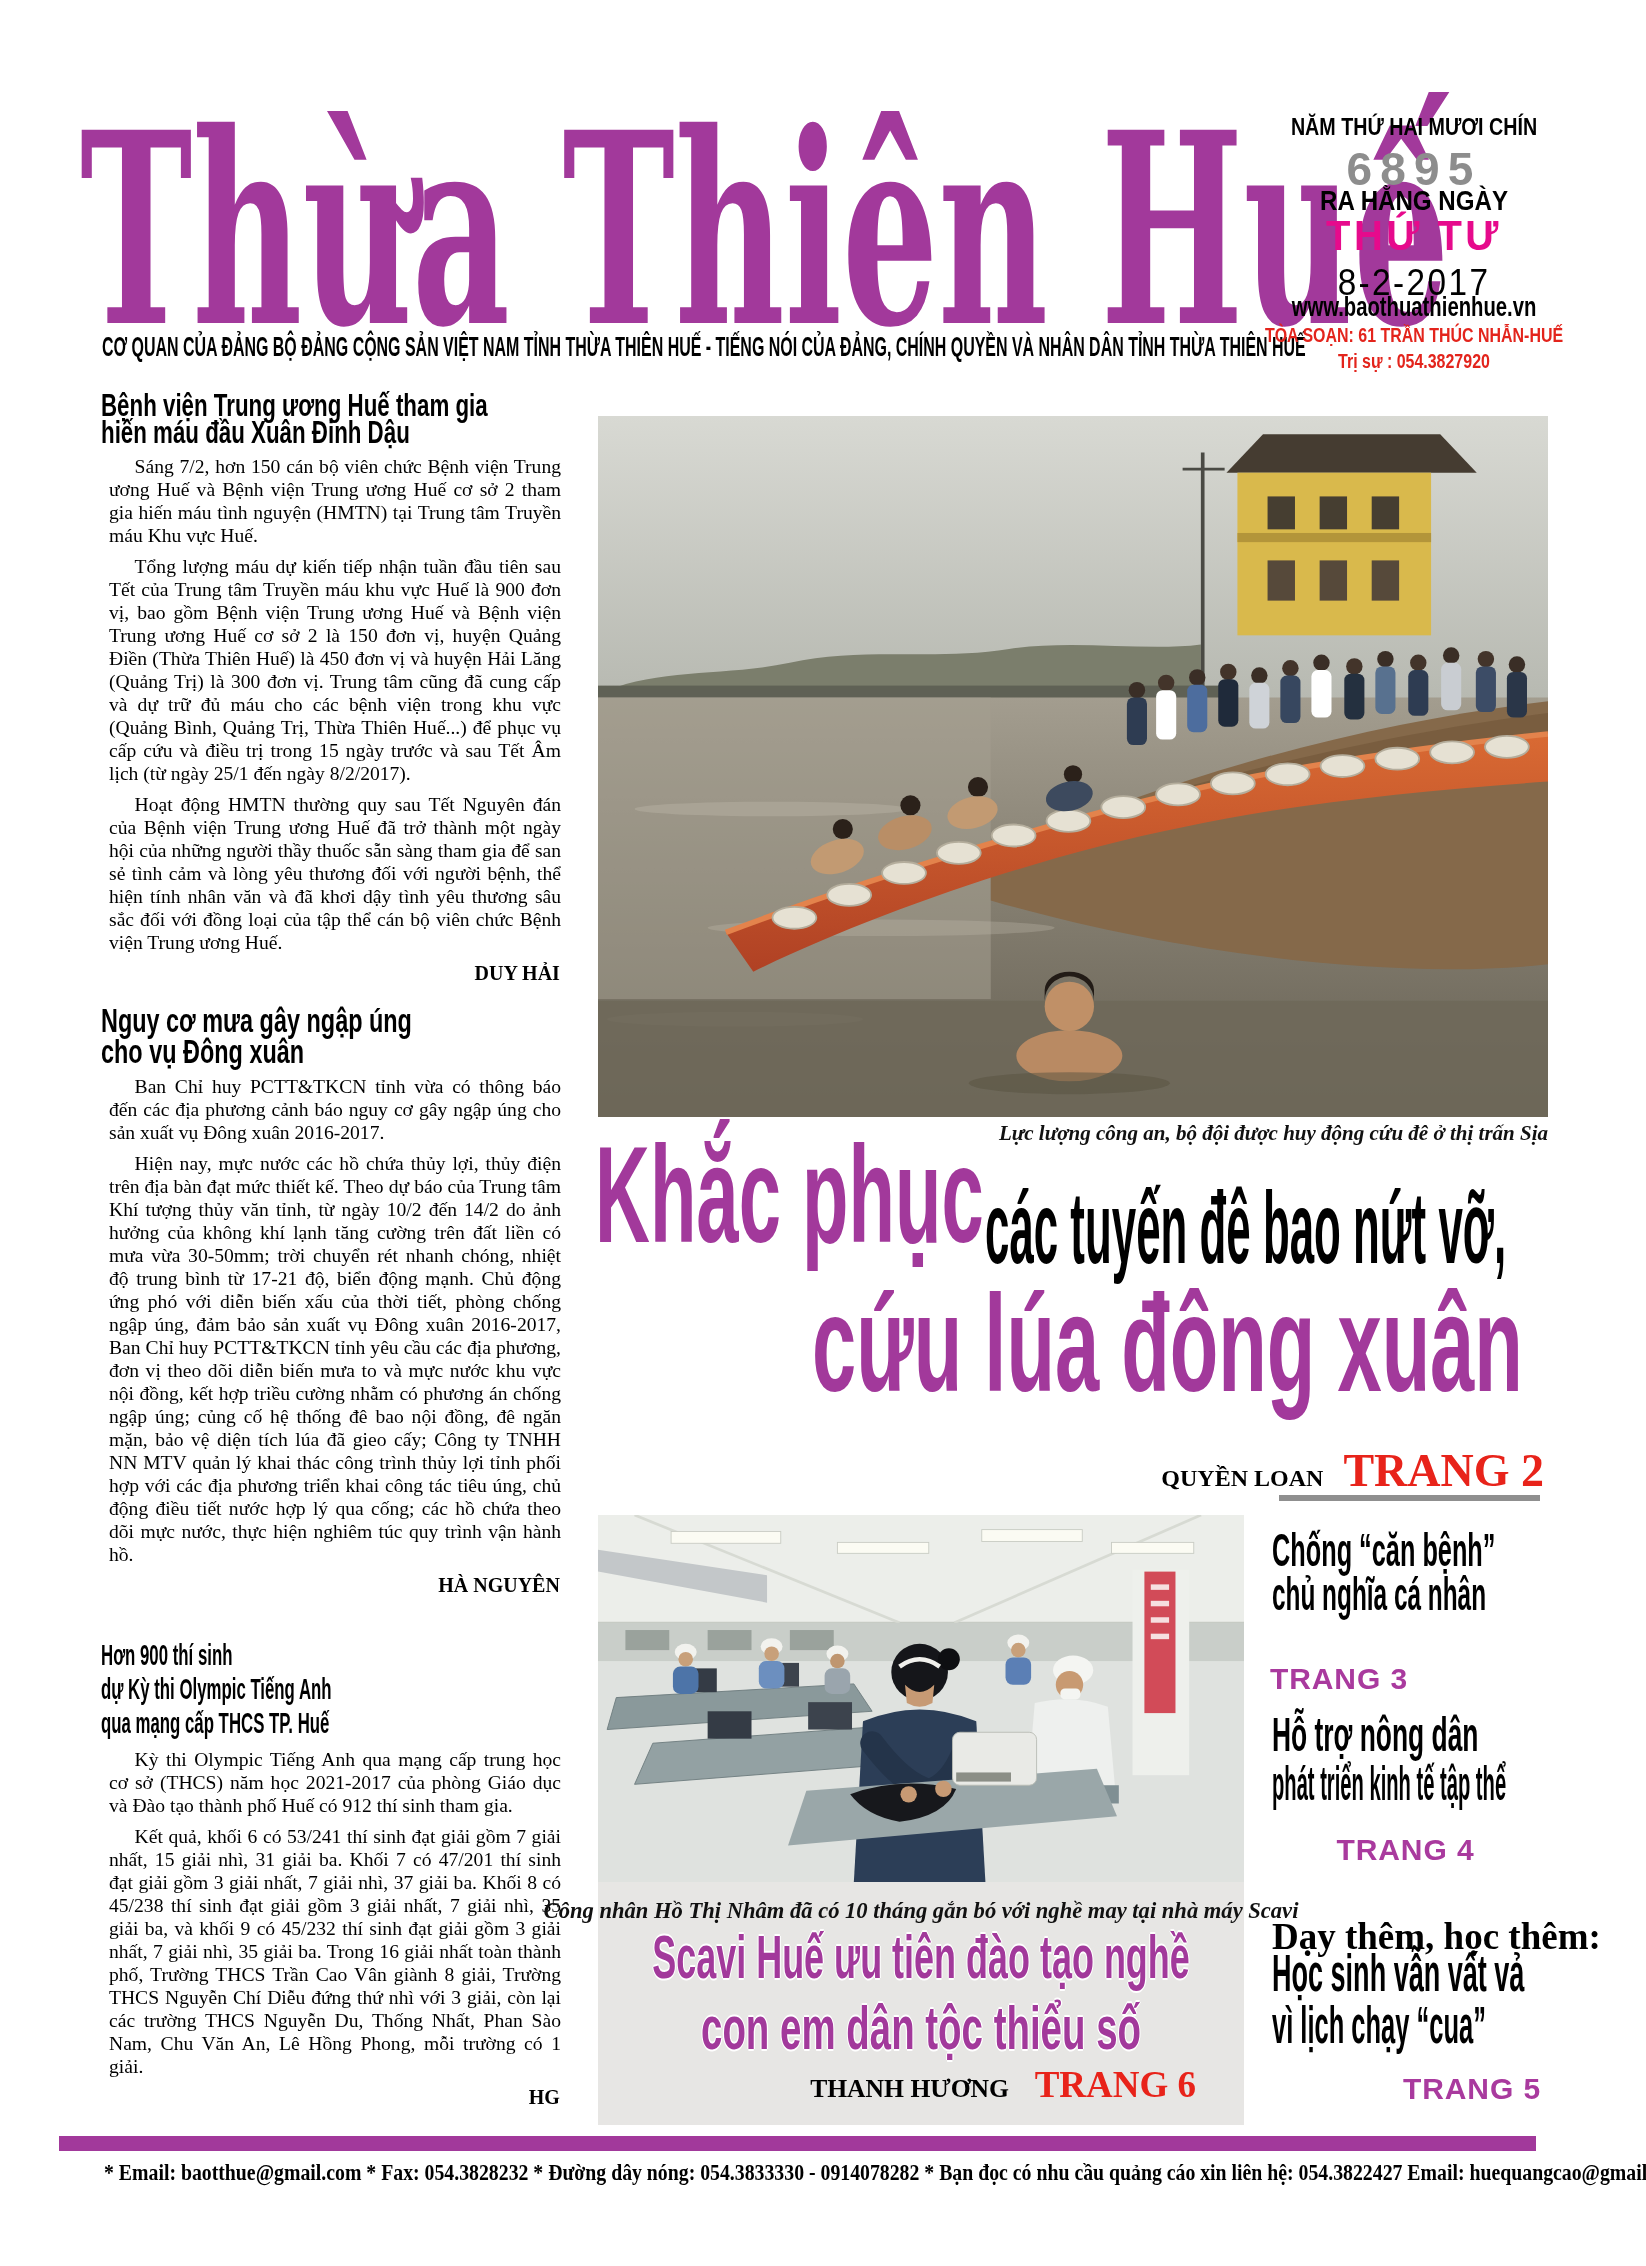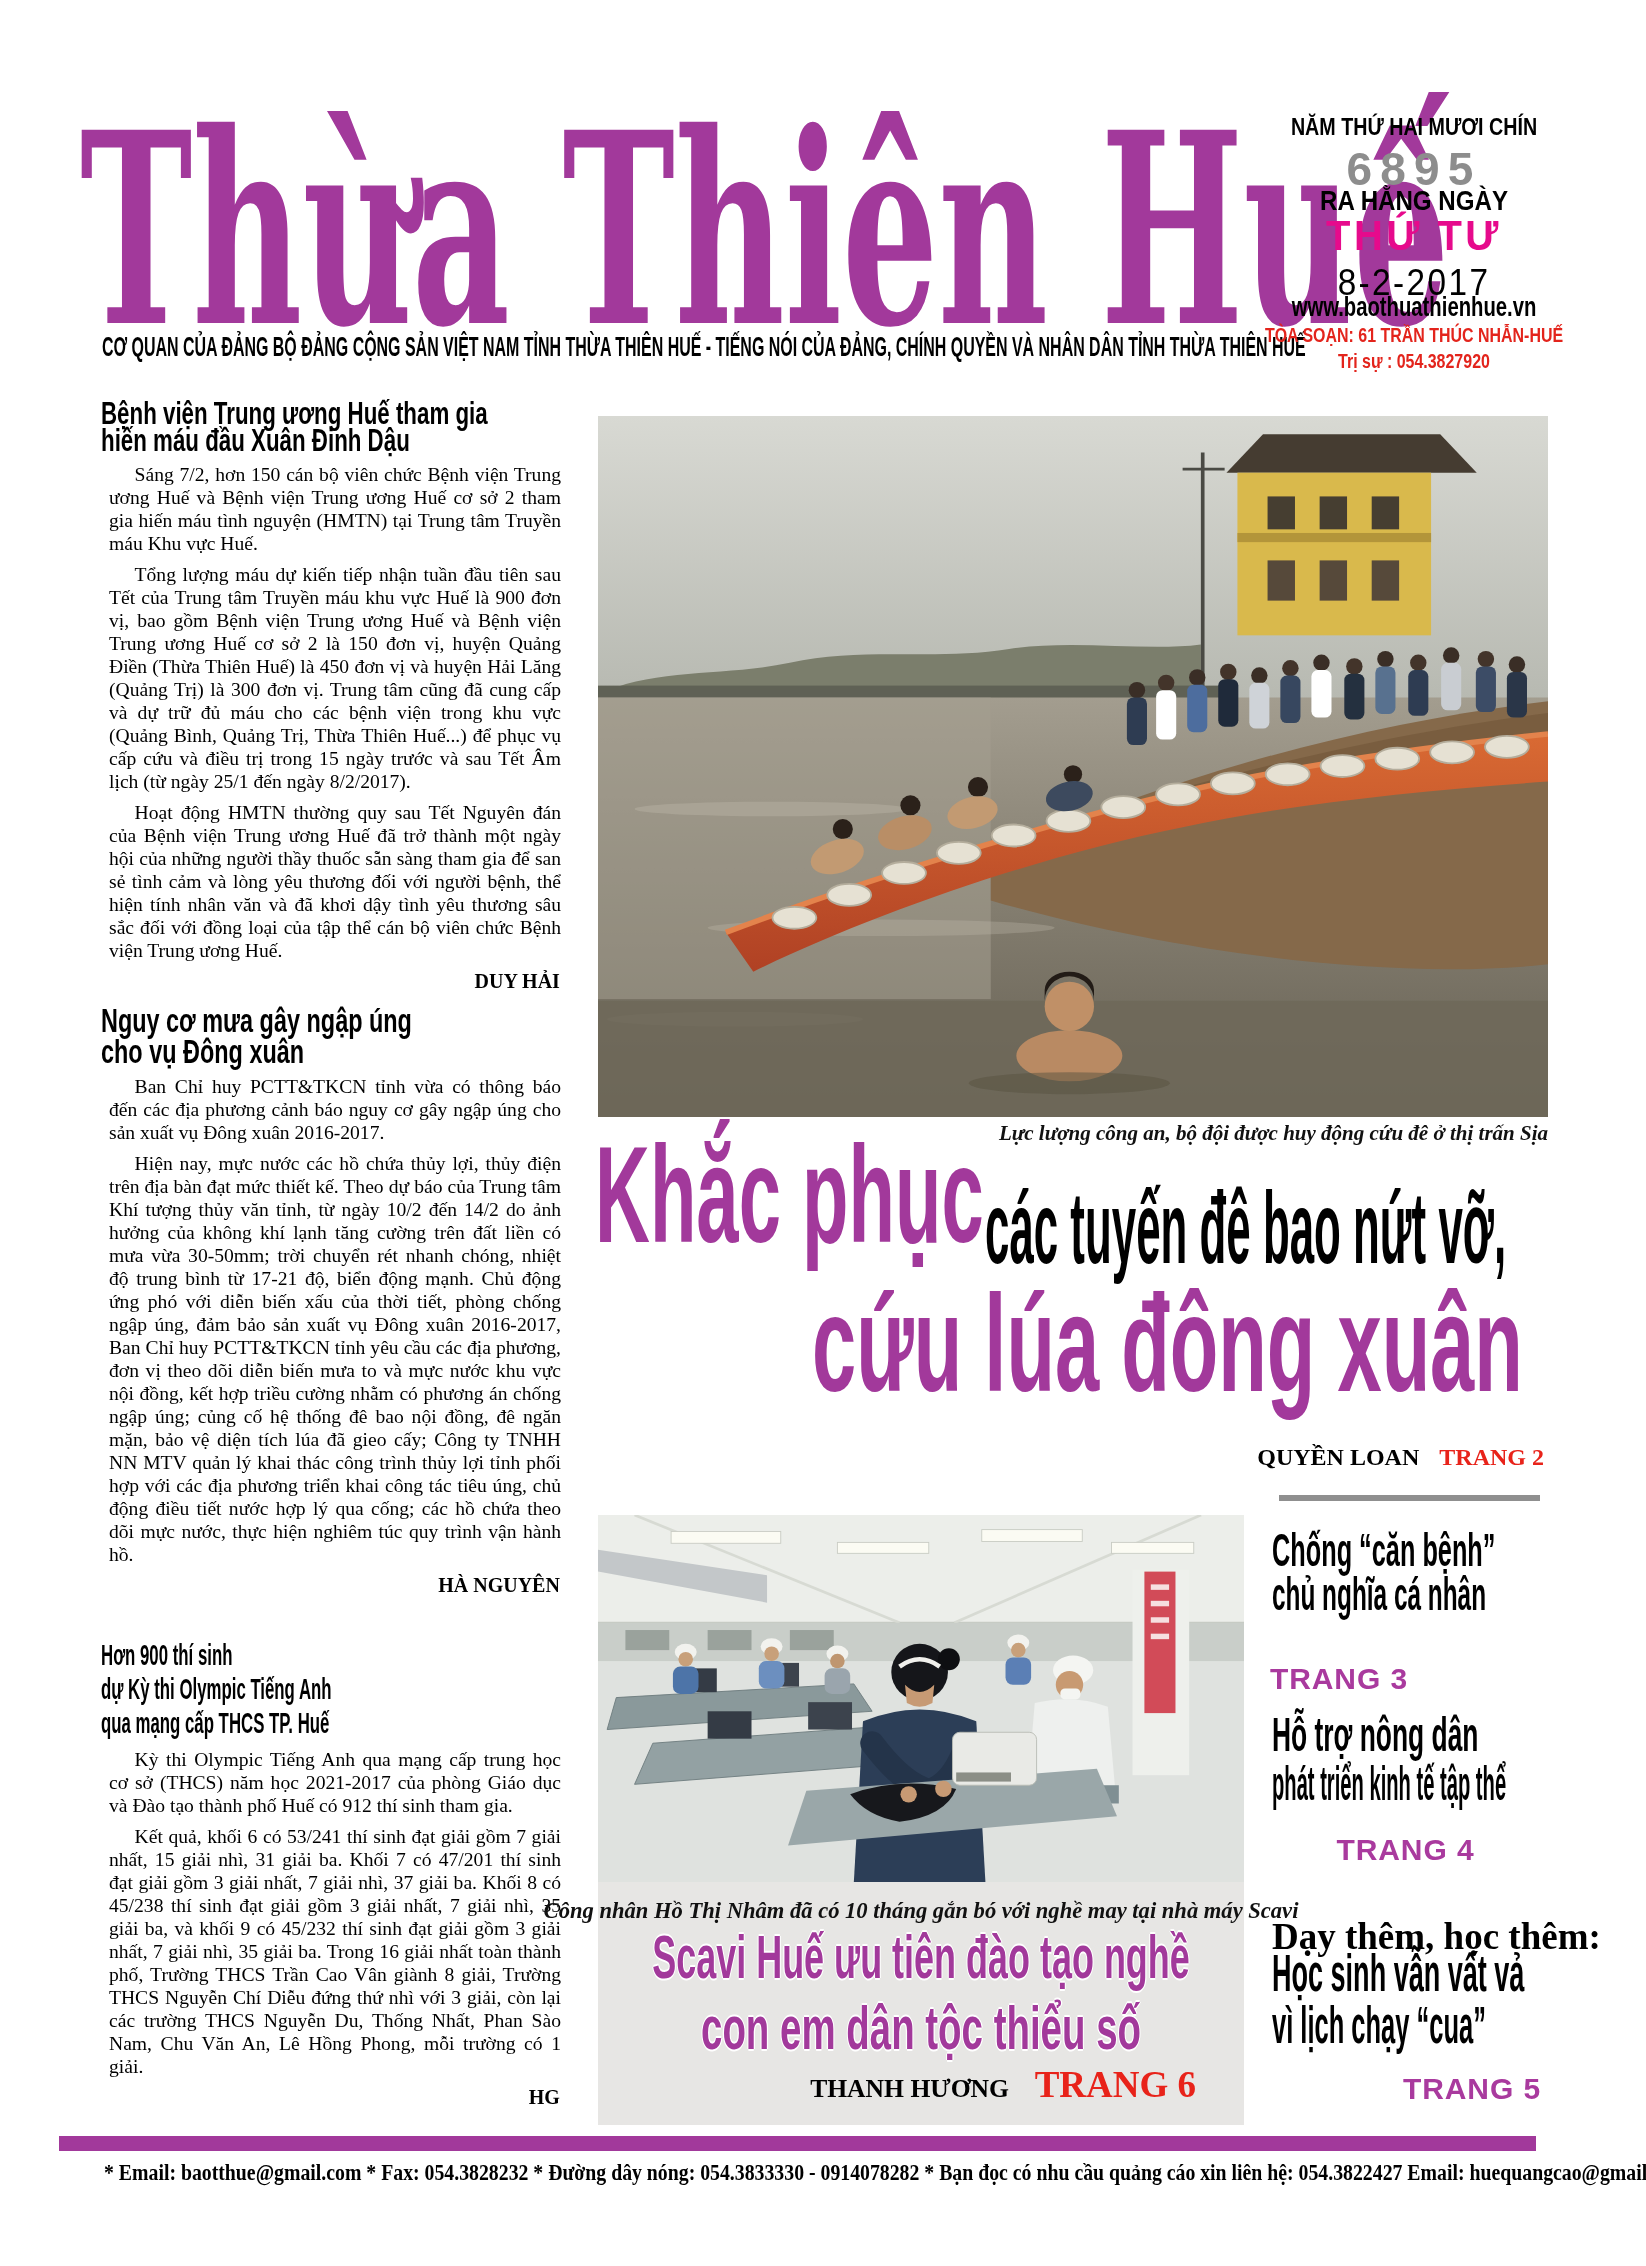--- a/index.html
+++ b/index.html
@@ -35,21 +35,21 @@
     <div class="cc sans b" style="left:1414px;top:113px;font-size:24px;transform:translateX(-50%) scaleX(0.82);">NĂM THỨ HAI MƯƠI CHÍN</div>
     <div class="cc sans b" style="left:1414px;top:142px;font-size:46px;color:#8D8D8D;letter-spacing:8.2px;transform:translateX(-50%) scaleX(1);">6895</div>
     <div class="cc sans b" style="left:1414px;top:185px;font-size:27.4px;transform:translateX(-50%) scaleX(0.88);">RA HẰNG NGÀY</div>
     <div class="cc sans b" style="left:1414px;top:212px;font-size:42px;color:#E60A8C;letter-spacing:3.7px;transform:translateX(-50%) scaleX(0.95);">THỨ TƯ</div>
     <div class="cc sans" style="left:1414px;top:262px;font-size:37px;letter-spacing:2.7px;transform:translateX(-50%) scaleX(0.9);">8-2-2017</div>
     <div class="cc sans b" style="left:1414px;top:291px;font-size:27.4px;transform:translateX(-50%) scaleX(0.74);">www.baothuathienhue.vn</div>
     <div class="cc sans b" style="left:1414px;top:323px;font-size:21px;color:#E3241C;transform:translateX(-50%) scaleX(0.76);">TÒA SOẠN: 61 TRẦN THÚC NHẪN-HUẾ</div>
     <div class="cc sans b" style="left:1414px;top:349px;font-size:21px;color:#E3241C;transform:translateX(-50%) scaleX(0.76);">Trị sự : 054.3827920</div>
   </div>
 
-  <div class="article" style="top:400px;">
+  <div class="article" style="top:392px;">
     <div class="hl" style="font-size:31px;line-height:27.4px;margin-bottom:7.3px;">
       <span class="hl-line" style="transform:scaleX(0.72);">Bệnh viện Trung ương Huế tham gia</span>
       <span class="hl-line" style="transform:scaleX(0.72);">hiến máu đầu Xuân Đinh Dậu</span>
     </div>
     <p class="body-p">Sáng 7/2, hơn 150 cán bộ viên chức Bệnh viện Trung ương Huế và Bệnh viện Trung ương Huế cơ sở 2 tham gia hiến máu tình nguyện (HMTN) tại Trung tâm Truyền máu Khu vực Huế.</p>
     <p class="body-p">Tổng lượng máu dự kiến tiếp nhận tuần đầu tiên sau Tết của Trung tâm Truyền máu khu vực Huế là 900 đơn vị, bao gồm Bệnh viện Trung ương Huế và Bệnh viện Trung ương Huế cơ sở 2 là 150 đơn vị, huyện Quảng Điền (Thừa Thiên Huế) là 450 đơn vị và huyện Hải Lăng (Quảng Trị) là 300 đơn vị. Trung tâm cũng đã cung cấp và dự trữ đủ máu cho các bệnh viện trong khu vực (Quảng Bình, Quảng Trị, Thừa Thiên Huế...) để phục vụ cấp cứu và điều trị trong 15 ngày trước và sau Tết Âm lịch (từ ngày 25/1 đến ngày 8/2/2017).</p>
     <p class="body-p">Hoạt động HMTN thường quy sau Tết Nguyên đán của Bệnh viện Trung ương Huế đã trở thành một ngày hội của những người thầy thuốc sẵn sàng tham gia để san sẻ tình cảm và lòng yêu thương đối với người bệnh, thể hiện tính nhân văn và đã khơi dậy tình yêu thương sâu sắc đối với đồng loại của tập thể cán bộ viên chức Bệnh viện Trung ương Huế.</p>
     <div class="byline">DUY HẢI</div>
   </div>
 
@@ -225,21 +225,21 @@
   </div>
 
   <div class="abs photo-caption" style="left:598px;top:1121px;width:950px;text-align:right;">Lực lượng công an, bộ đội được huy động cứu đê ở thị trấn Sịa</div>
 
   <div class="cx sans b" style="left:595px;top:1126px;font-size:137px;line-height:137px;color:#A2399B;transform:scaleX(0.555);">Khắc phục</div>
   <div class="cx sans b" style="left:985px;top:1177px;font-size:102px;line-height:102px;color:#000;transform:scaleX(0.43);">các tuyến đê bao nứt vỡ,</div>
   <div class="cx sans b" style="left:812px;top:1275px;font-size:137px;line-height:137px;color:#A2399B;transform:scaleX(0.58);">cứu lúa đông xuân</div>
 
   <div class="abs" style="left:1096px;top:1444px;width:448px;text-align:right;">
     <span class="serif b" style="font-size:24px;">QUYỀN LOAN</span>
-    <span class="serif b" style="font-size:24px;color:#E8231A;margin-left:16.4px;">TRANG 2</span>
+    <span class="serif b" style="font-size:46px;color:#E8231A;margin-left:16.4px;">TRANG 2</span>
   </div>
 
   <div class="abs" style="left:1279px;top:1495px;width:261px;height:6.4px;background:#8F8F8F;"></div>
 
   <div class="abs" style="left:598px;top:1515px;width:646px;height:610px;background:#E7E6E4;"></div>
 
   <div class="abs" style="left:598px;top:1515px;width:646px;height:367px;overflow:hidden;">
     <svg width="646" height="367" viewBox="0 0 707 402" preserveAspectRatio="none">
       <rect x="0" y="0" width="707" height="402" fill="#dfe2df"></rect>
       <g>

